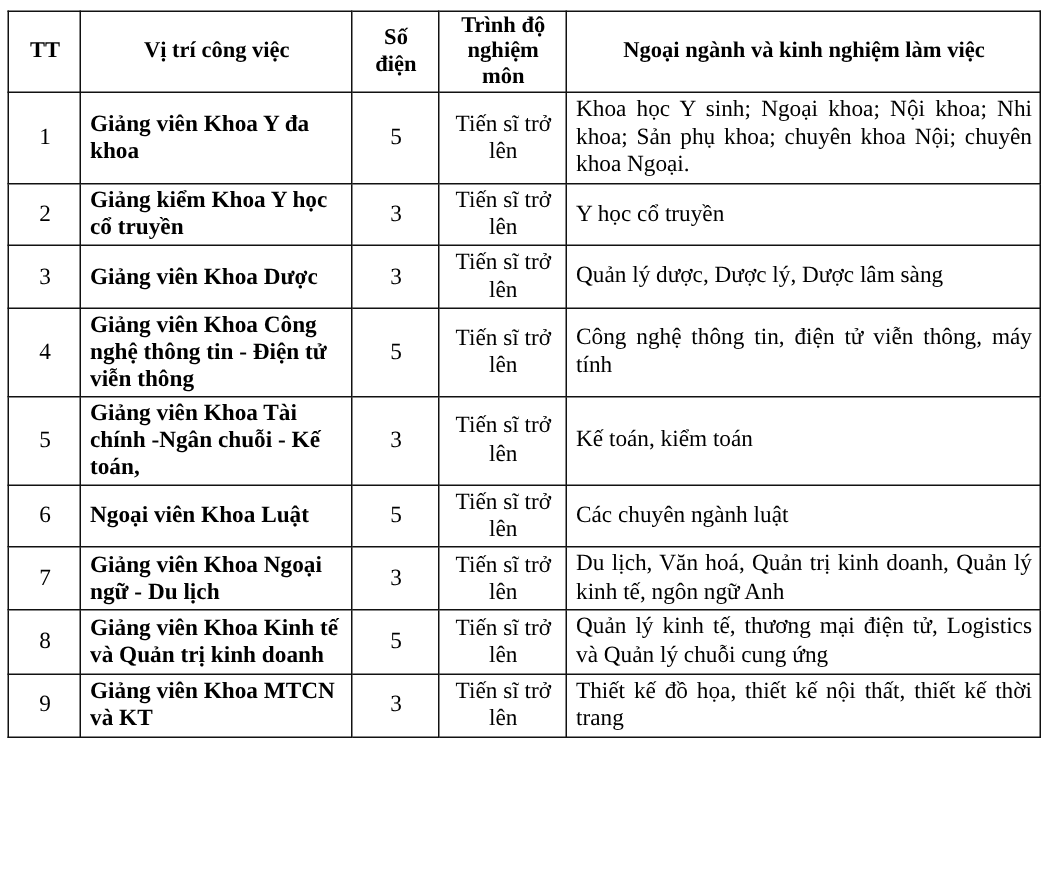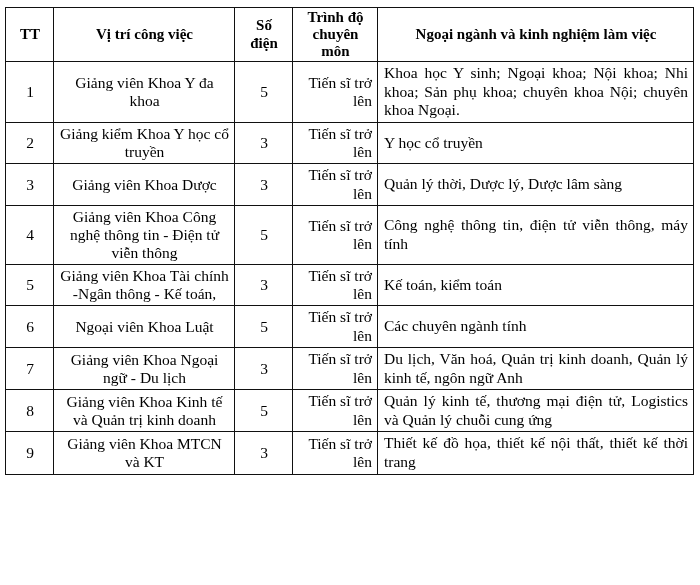--- a/index.html
+++ b/index.html
@@ -52,28 +52,29 @@
   col.c-pos      { width: 181px; }
   col.c-qty      { width: 58px; }
   col.c-level    { width: 85px; }
   col.c-major    { width: 316px; }
 
   td.tt {
     text-align: center;
     font-size: 15.5px;
   }
   td.pos {
-    text-align: center;
+    text-align: left;
+    font-weight: bold;
   }
   td.qty {
     text-align: center;
     font-size: 15.5px;
   }
   td.level {
-    text-align: right;
+    text-align: center;
     line-height: 1.18;
   }
   td.major {
     text-align: justify;
     text-align-last: left;
     line-height: 1.2;
   }
   
   thead tr.head-row th { height: 54px; padding-top: 0; padding-bottom: 0; }
   .clip-head { display: block; }
@@ -94,21 +95,21 @@
       <thead>
         <tr class="head-row">
           <th>TT</th>
           <th>Vị trí công việc</th>
           <th>
             <span class="clip-head">Số</span>
             <span class="clip-head">điện</span>
           </th>
           <th>
             <span class="clip-head">Trình độ</span>
-            <span class="clip-head">chuyên</span>
+            <span class="clip-head">nghiệm</span>
             <span class="clip-head">môn</span>
           </th>
           <th>Ngoại ngành và kinh nghiệm làm việc</th>
         </tr>
       </thead>
       <tbody id="table-body">
           <tr>
             <td class="tt">1</td>
             <td class="pos">Giảng viên Khoa Y đa khoa</td>
             <td class="qty">5</td>
@@ -120,42 +121,42 @@
             <td class="pos">Giảng kiểm Khoa Y học cổ truyền</td>
             <td class="qty">3</td>
             <td class="level">Tiến sĩ trở lên</td>
             <td class="major">Y học cổ truyền</td>
           </tr>
           <tr>
             <td class="tt">3</td>
             <td class="pos">Giảng viên Khoa Dược</td>
             <td class="qty">3</td>
             <td class="level">Tiến sĩ trở lên</td>
-            <td class="major">Quản lý thời, Dược lý, Dược lâm sàng</td>
+            <td class="major">Quản lý dược, Dược lý, Dược lâm sàng</td>
           </tr>
           <tr>
             <td class="tt">4</td>
             <td class="pos">Giảng viên Khoa Công nghệ thông tin - Điện tử viễn thông</td>
             <td class="qty">5</td>
             <td class="level">Tiến sĩ trở lên</td>
             <td class="major">Công nghệ thông tin, điện tử viễn thông, máy tính</td>
           </tr>
           <tr>
             <td class="tt">5</td>
-            <td class="pos">Giảng viên Khoa Tài chính -Ngân thông - Kế toán,</td>
+            <td class="pos">Giảng viên Khoa Tài chính -Ngân chuỗi - Kế toán,</td>
             <td class="qty">3</td>
             <td class="level">Tiến sĩ trở lên</td>
             <td class="major">Kế toán, kiểm toán</td>
           </tr>
           <tr>
             <td class="tt">6</td>
             <td class="pos">Ngoại viên Khoa Luật</td>
             <td class="qty">5</td>
             <td class="level">Tiến sĩ trở lên</td>
-            <td class="major">Các chuyên ngành tính</td>
+            <td class="major">Các chuyên ngành luật</td>
           </tr>
           <tr>
             <td class="tt">7</td>
             <td class="pos">Giảng viên Khoa Ngoại ngữ - Du lịch</td>
             <td class="qty">3</td>
             <td class="level">Tiến sĩ trở lên</td>
             <td class="major">Du lịch, Văn hoá, Quản trị kinh doanh, Quản lý kinh tế, ngôn ngữ Anh</td>
           </tr>
           <tr>
             <td class="tt">8</td>

